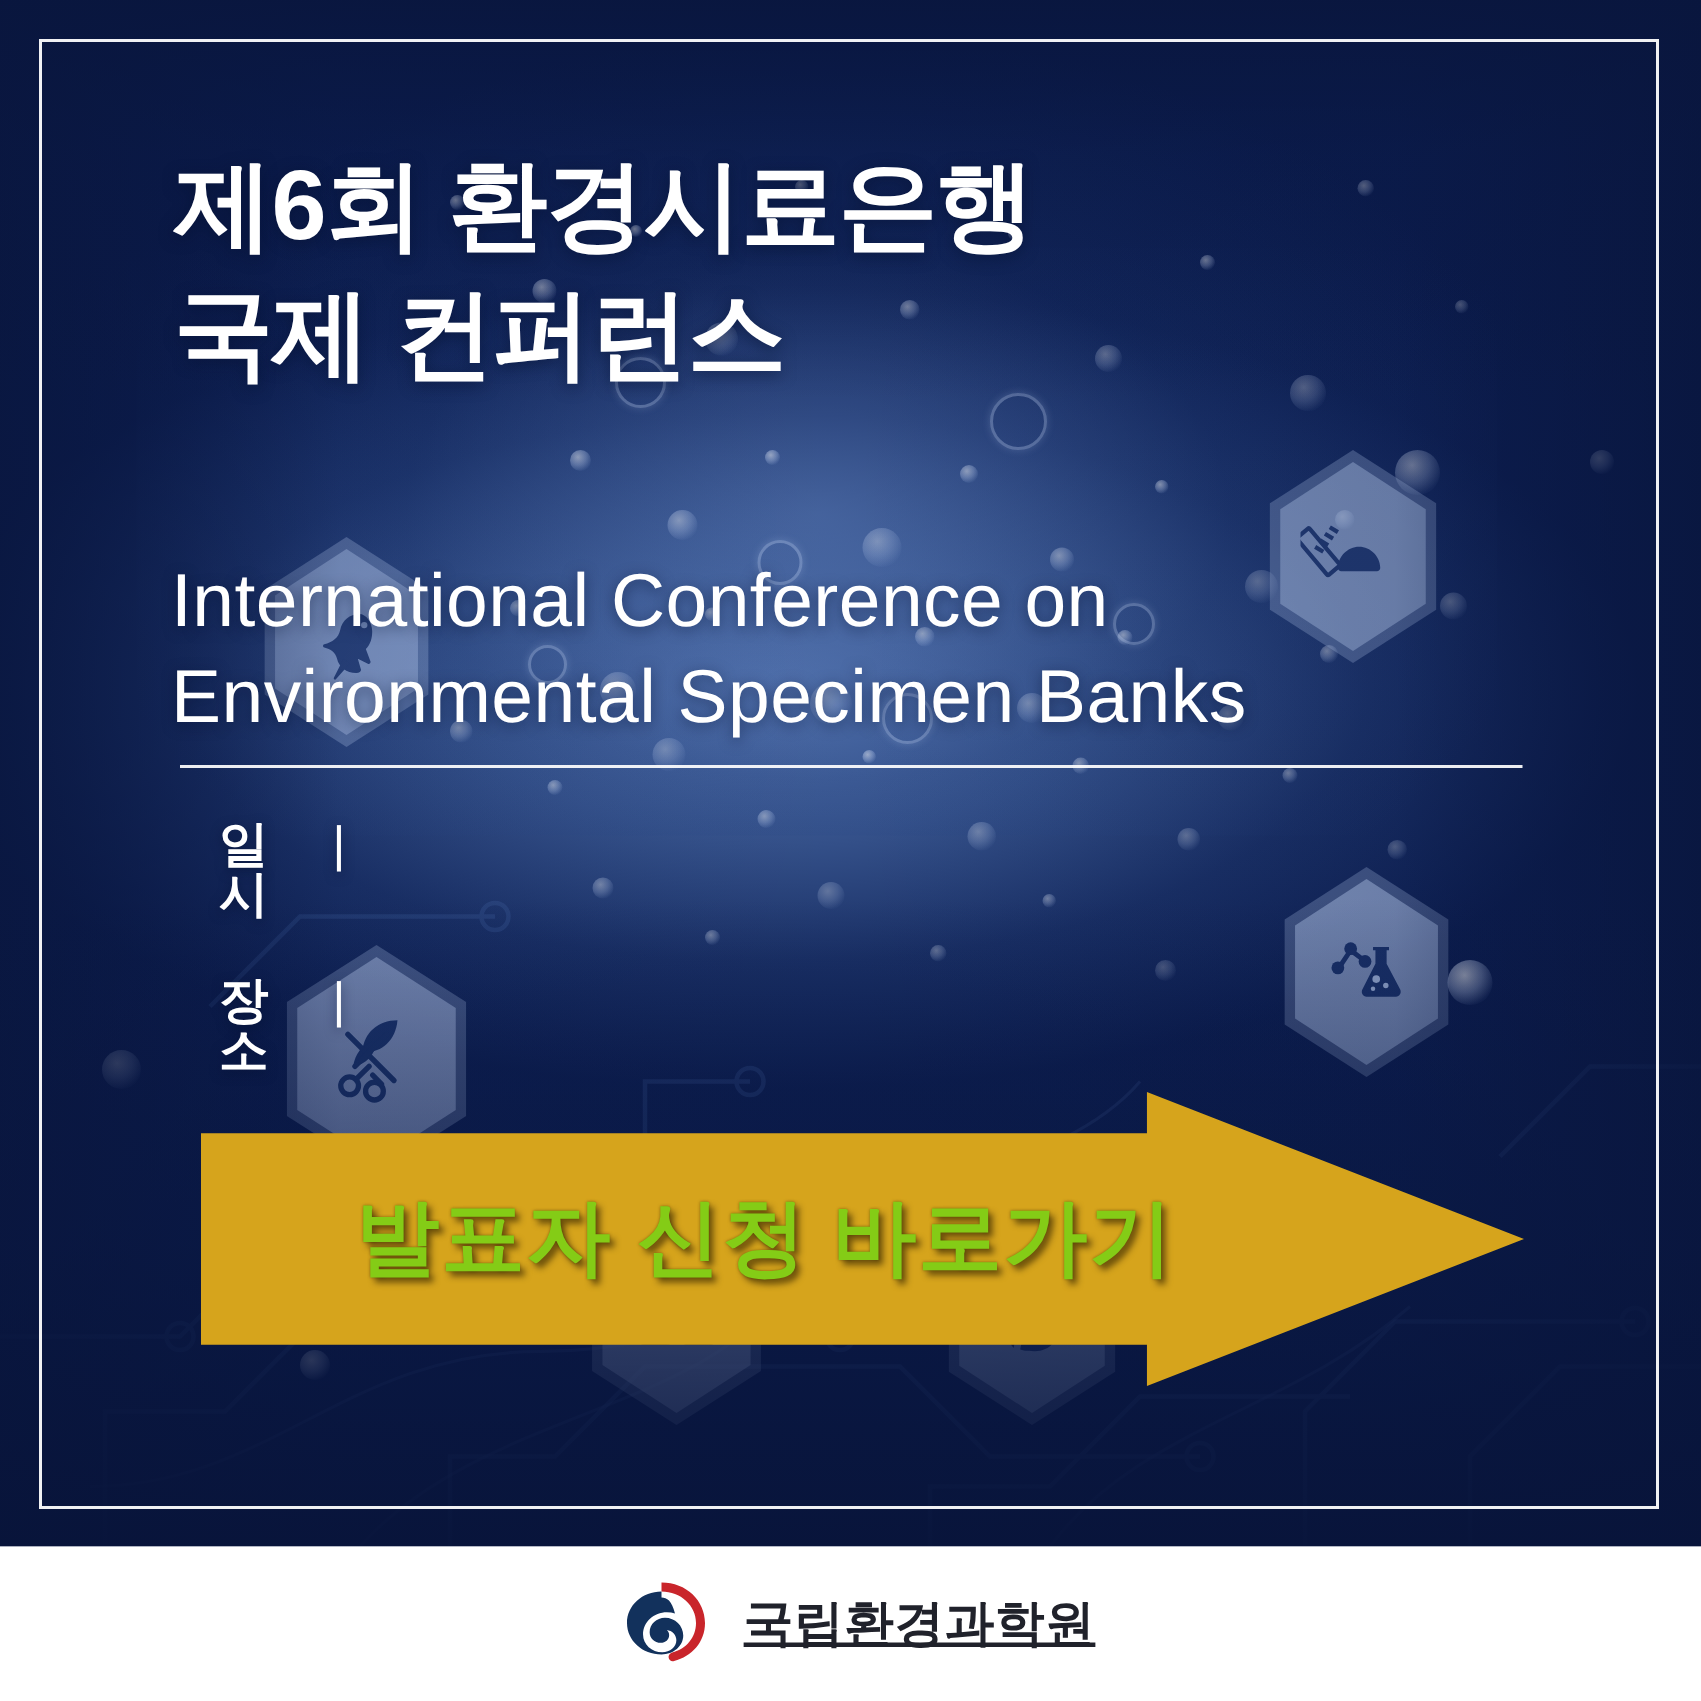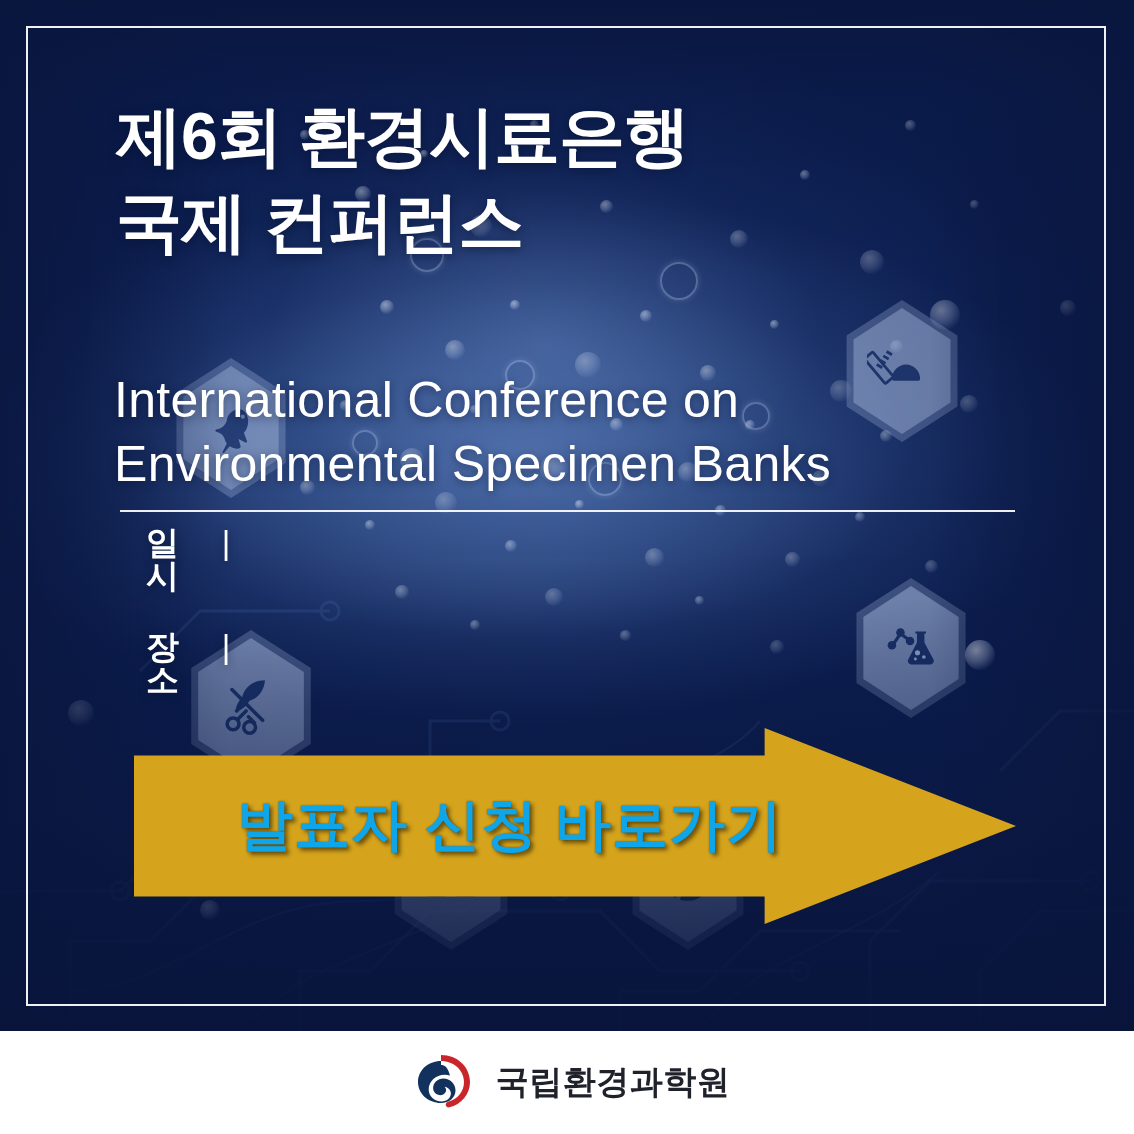--- a/index.html
+++ b/index.html
@@ -149,21 +149,21 @@
     margin-top: 32px;
   }
 
   .rule {
     position: absolute;
     left: 120px; top: 510px;
     width: 895px; height: 2px;
     background: rgba(255,255,255,0.92);
   }
 
-  .meta { position: absolute; left: 146px; top: 526px; width: 860px; }
+  .meta { position: absolute; left: 146px; top: 546px; width: 860px; }
   .meta-row {
     display: flex;
     align-items: baseline;
     color: #ffffff;
     font-size: 33px;
     font-weight: 700;
     line-height: 1;
     margin-bottom: 38px;
     text-shadow: 0 2px 8px rgba(5,16,48,0.55);
   }
@@ -181,21 +181,21 @@
     clip-path: polygon(0% 14%, 71.5% 14%, 71.5% 0%, 100% 50%, 71.5% 100%, 71.5% 86%, 0% 86%);
     cursor: pointer;
   }
   .cta-label {
     position: absolute;
     left: 110px; top: 728px;
     width: 800px; height: 196px;
     display: flex;
     align-items: center;
     justify-content: center;
-    color: #0ea5e9;
+    color: #84cc16;
     font-size: 56px;
     font-weight: 700;
     letter-spacing: 1px;
     text-shadow: 3px 3px 4px rgba(40,28,0,0.62), 0 0 2px rgba(60,42,0,0.5);
     pointer-events: none;
   }
 
   
   .footer {
     position: absolute;
@@ -207,20 +207,21 @@
     justify-content: center;
     gap: 18px;
   }
   .gov-mark { width: 74px; height: 64px; flex: 0 0 74px; }
   .gov-name {
     color: #20222b;
     font-size: 33px;
     font-weight: 700;
     letter-spacing: 0.5px;
     white-space: nowrap;
+    text-decoration: underline;
   }
 </style>
 </head>
 <body>
 
 <div id="poster">
 
   <div class="stage">
 
     <div class="bg-glow-a"></div>

